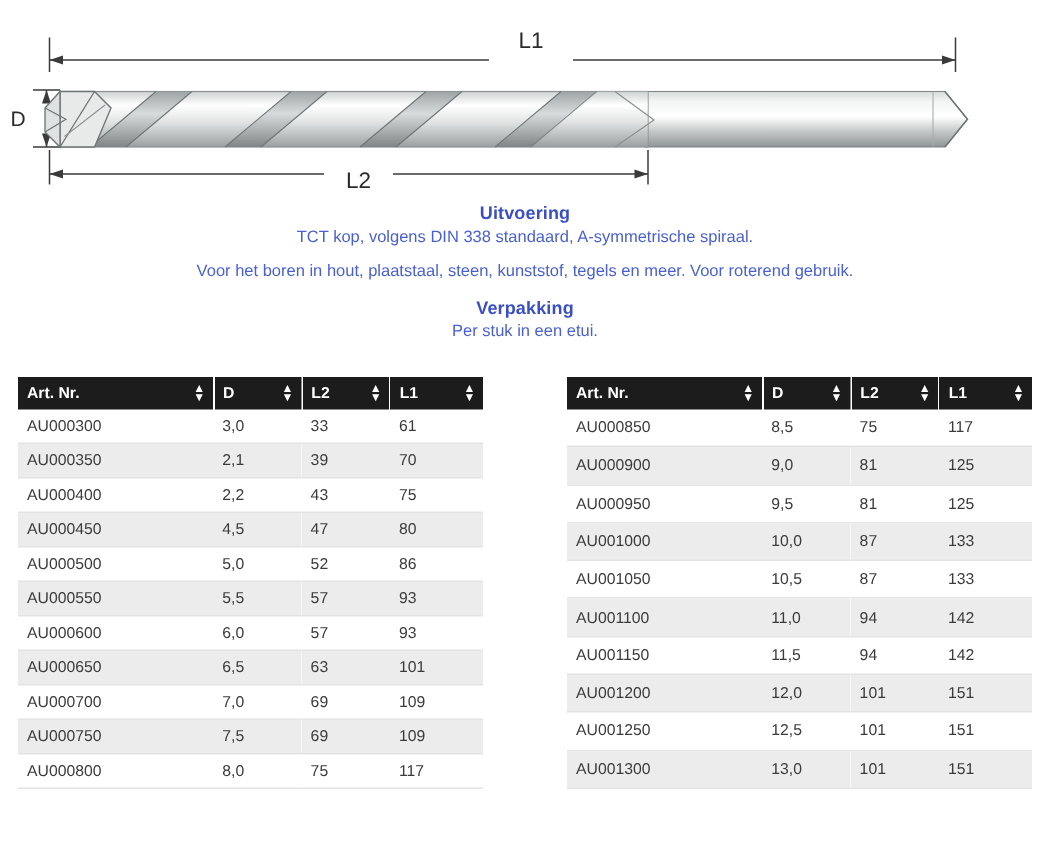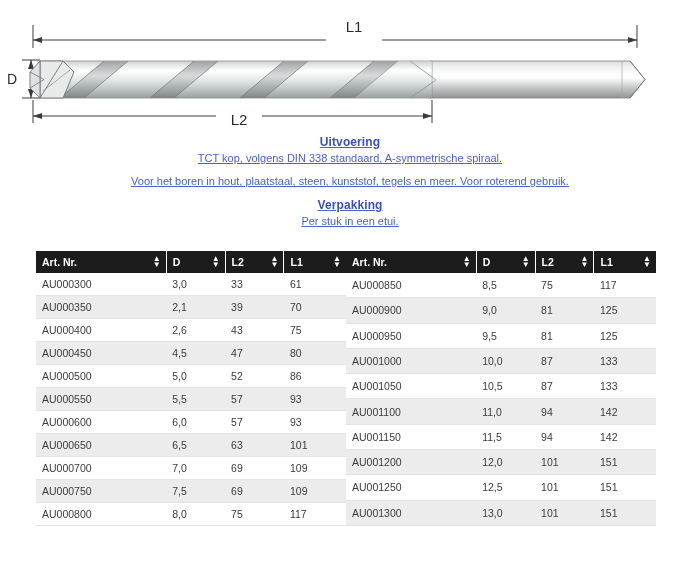--- a/index.html
+++ b/index.html
@@ -25,41 +25,41 @@
   }
   .drill-svg {
     display: block;
   }
 
   
   .info-block {
     width: 700px;
     text-align: center;
     color: #4a5fd0;
-    text-decoration: underline;
   }
   .info-section {
     margin-bottom: 11px;
   }
   .info-title {
     font-weight: bold;
     font-size: 12px;
     color: #3b4fc4;
     margin-bottom: 3px;
     letter-spacing: 0.1px;
   }
   .info-text {
     font-size: 11px;
     color: #4a5fd0;
   }
 
   
   .tables-wrap {
     display: flex;
-    padding: 0 36px;
+    justify-content: space-between;
+    padding: 0 12px;
     box-sizing: border-box;
     margin-top: 24px;
   }
   table.spec {
     border-collapse: collapse;
     width: 310px;
     table-layout: fixed;
   }
   table.spec thead th {
     background: #1c1c1c;
@@ -266,21 +266,21 @@
           <td class="col-l1">61</td>
         </tr>
         <tr>
           <td class="col-art">AU000350</td>
           <td class="col-d">2,1</td>
           <td class="col-l2">39</td>
           <td class="col-l1">70</td>
         </tr>
         <tr>
           <td class="col-art">AU000400</td>
-          <td class="col-d">2,6</td>
+          <td class="col-d">2,2</td>
           <td class="col-l2">43</td>
           <td class="col-l1">75</td>
         </tr>
         <tr>
           <td class="col-art">AU000450</td>
           <td class="col-d">4,5</td>
           <td class="col-l2">47</td>
           <td class="col-l1">80</td>
         </tr>
         <tr>

